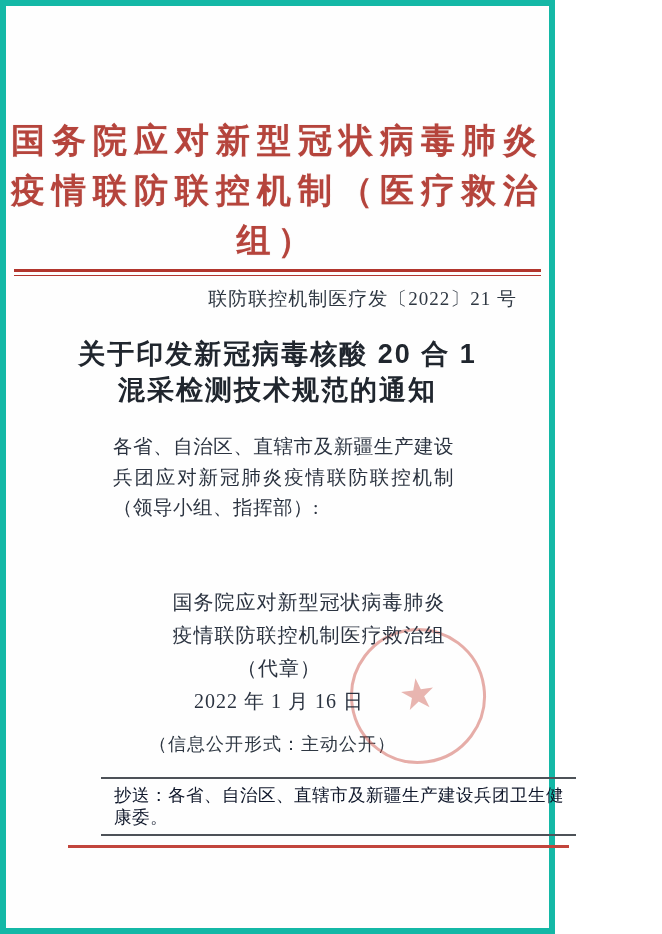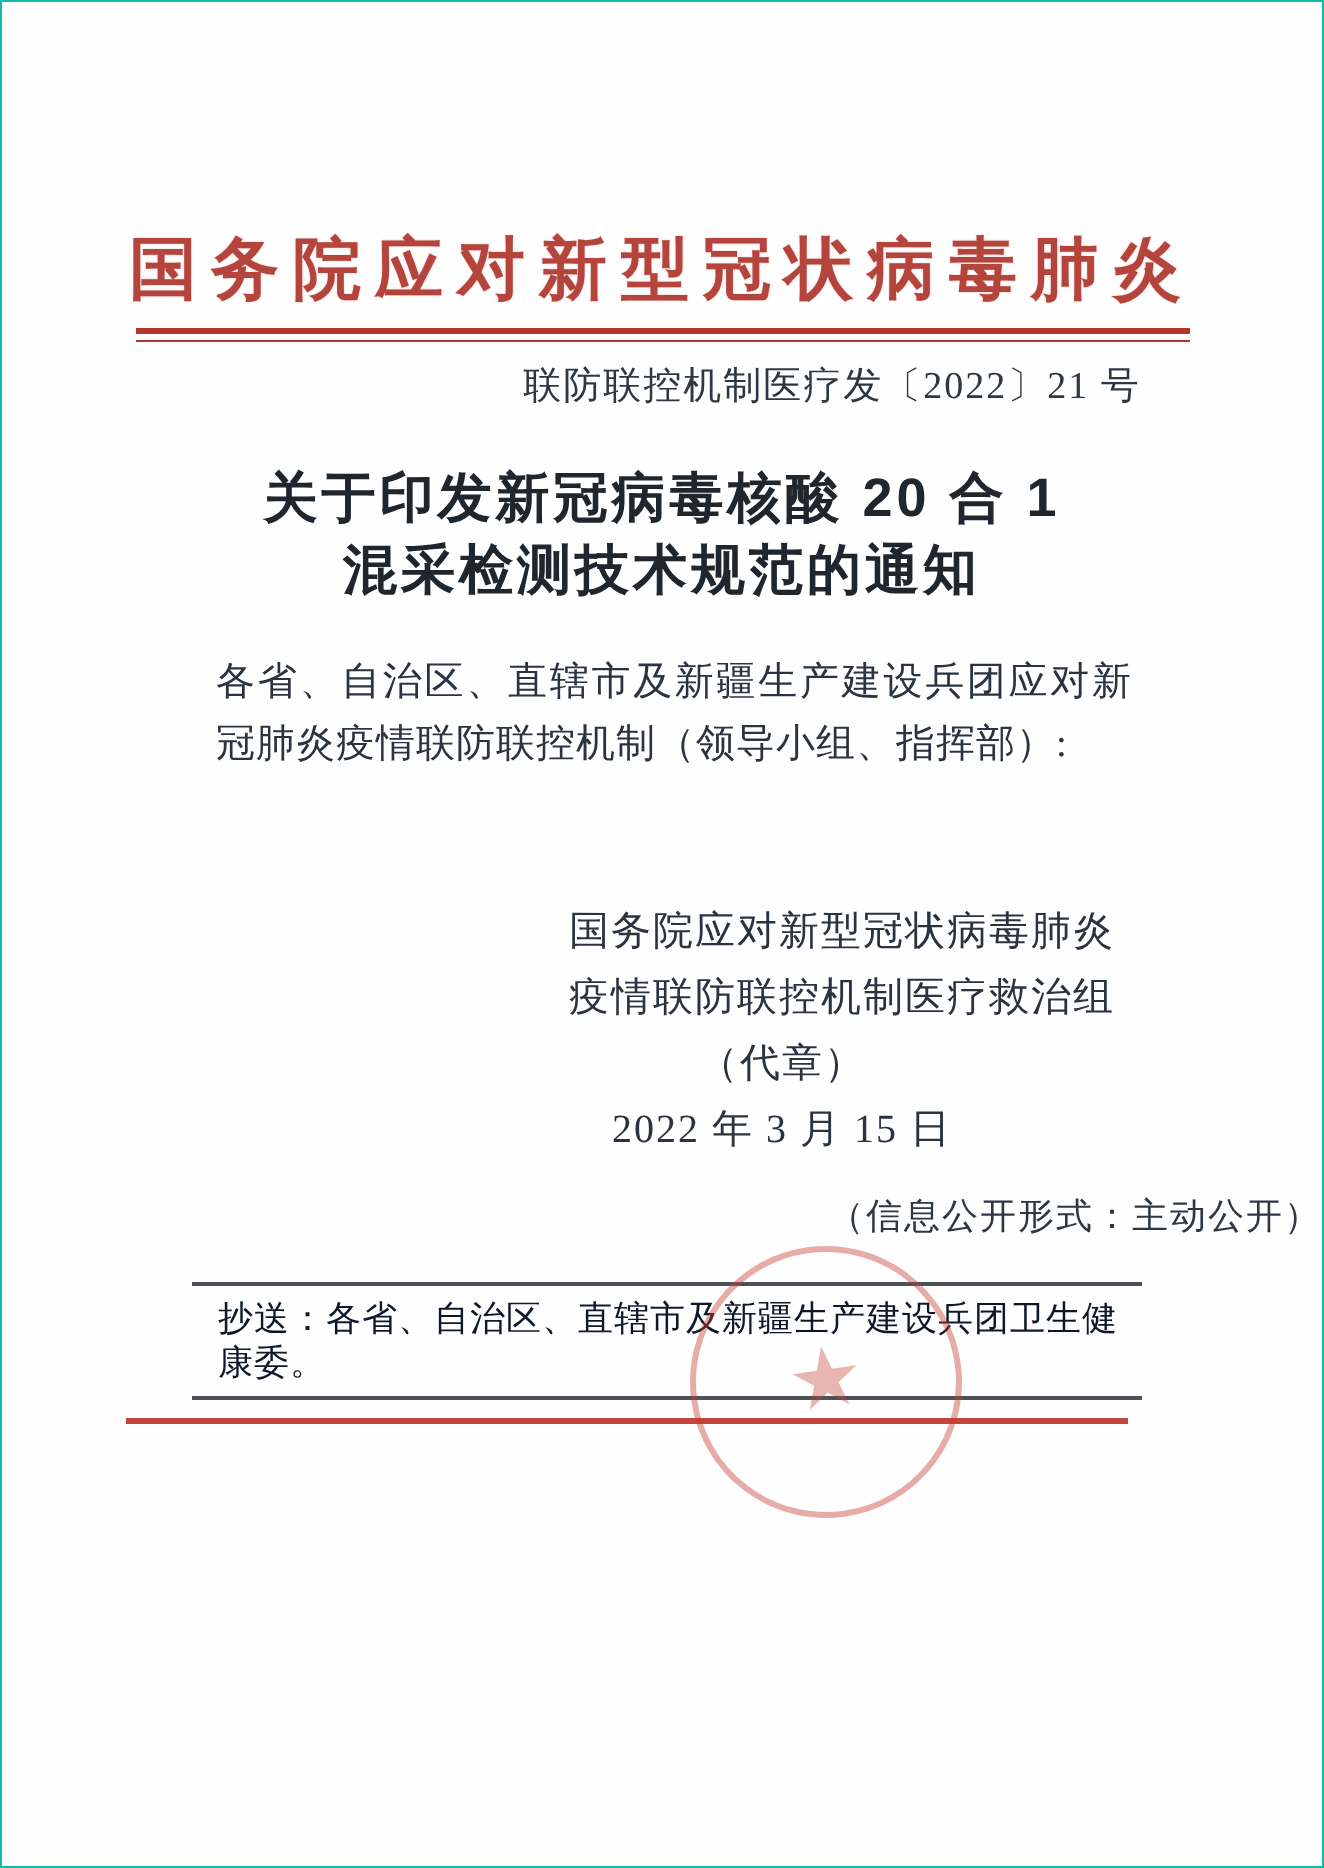--- a/index.html
+++ b/index.html
@@ -1,23 +1,23 @@
 <!DOCTYPE html>
 <html><head>
 <meta charset="utf-8">
 <style>
   * { margin: 0; padding: 0; box-sizing: border-box; }
   html, body { background: #ffffff; }
   body { width: 662px; height: 934px; overflow: hidden; }
 
   .page {
-    width: 662px;
+    width: 555px;
     height: 934px;
     background: #fefefe;
-    border: 1px solid #14b8a6;
+    border: 6px solid #14b8a6;
     position: relative;
     font-family: "Liberation Serif", "DejaVu Serif", serif;
     color: #2c3440;
   }
 
   
   .letterhead {
     margin-top: 110px;
     text-align: center;
     color: #b5443c;
@@ -106,21 +106,20 @@
     font-family: "DejaVu Sans", sans-serif;
   }
 
   
   .disclosure {
     margin: 14px 0 0 143px;
     font-size: 18px;
     line-height: 24px;
     letter-spacing: 1px;
     color: #2e3742;
-    text-align: right;
   }
 
   
   .cc-box {
     margin: 21px 0 0 95px;
     width: 475px;
     border-top: 2px solid #4d5258;
     border-bottom: 2px solid #4d5258;
     padding: 5px 0 6px 13px;
     font-size: 17.5px;
@@ -136,20 +135,21 @@
     border-top: 3px solid #c2453c;
   }
 </style>
 </head>
 <body>
 
 <div class="page">
 
   <div class="letterhead">
     <div>国务院应对新型冠状病毒肺炎</div>
+    <div>疫情联防联控机制（医疗救治组）</div>
   </div>
 
   <div class="letterhead-rule"></div>
 
   <div class="doc-number">联防联控机制医疗发〔2022〕21 号</div>
 
   <div class="doc-title">
     <div>关于印发新冠病毒核酸 20 合 1</div>
     <div>混采检测技术规范的通知</div>
   </div>
@@ -159,21 +159,21 @@
   </div>
 
   <div class="seal">
     <span class="seal-star">★</span>
   </div>
 
   <div class="signature-block">
     <div>国务院应对新型冠状病毒肺炎</div>
     <div>疫情联防联控机制医疗救治组</div>
     <div class="shifted">（代章）</div>
-    <div class="shifted">2022 年 3 月 15 日</div>
+    <div class="shifted">2022 年 1 月 16 日</div>
   </div>
 
   <div class="disclosure">（信息公开形式：主动公开）</div>
 
   <div class="cc-box">
     <div>抄送：各省、自治区、直辖市及新疆生产建设兵团卫生健康委。</div>
   </div>
 
   <div class="bottom-red-rule"></div>
 

